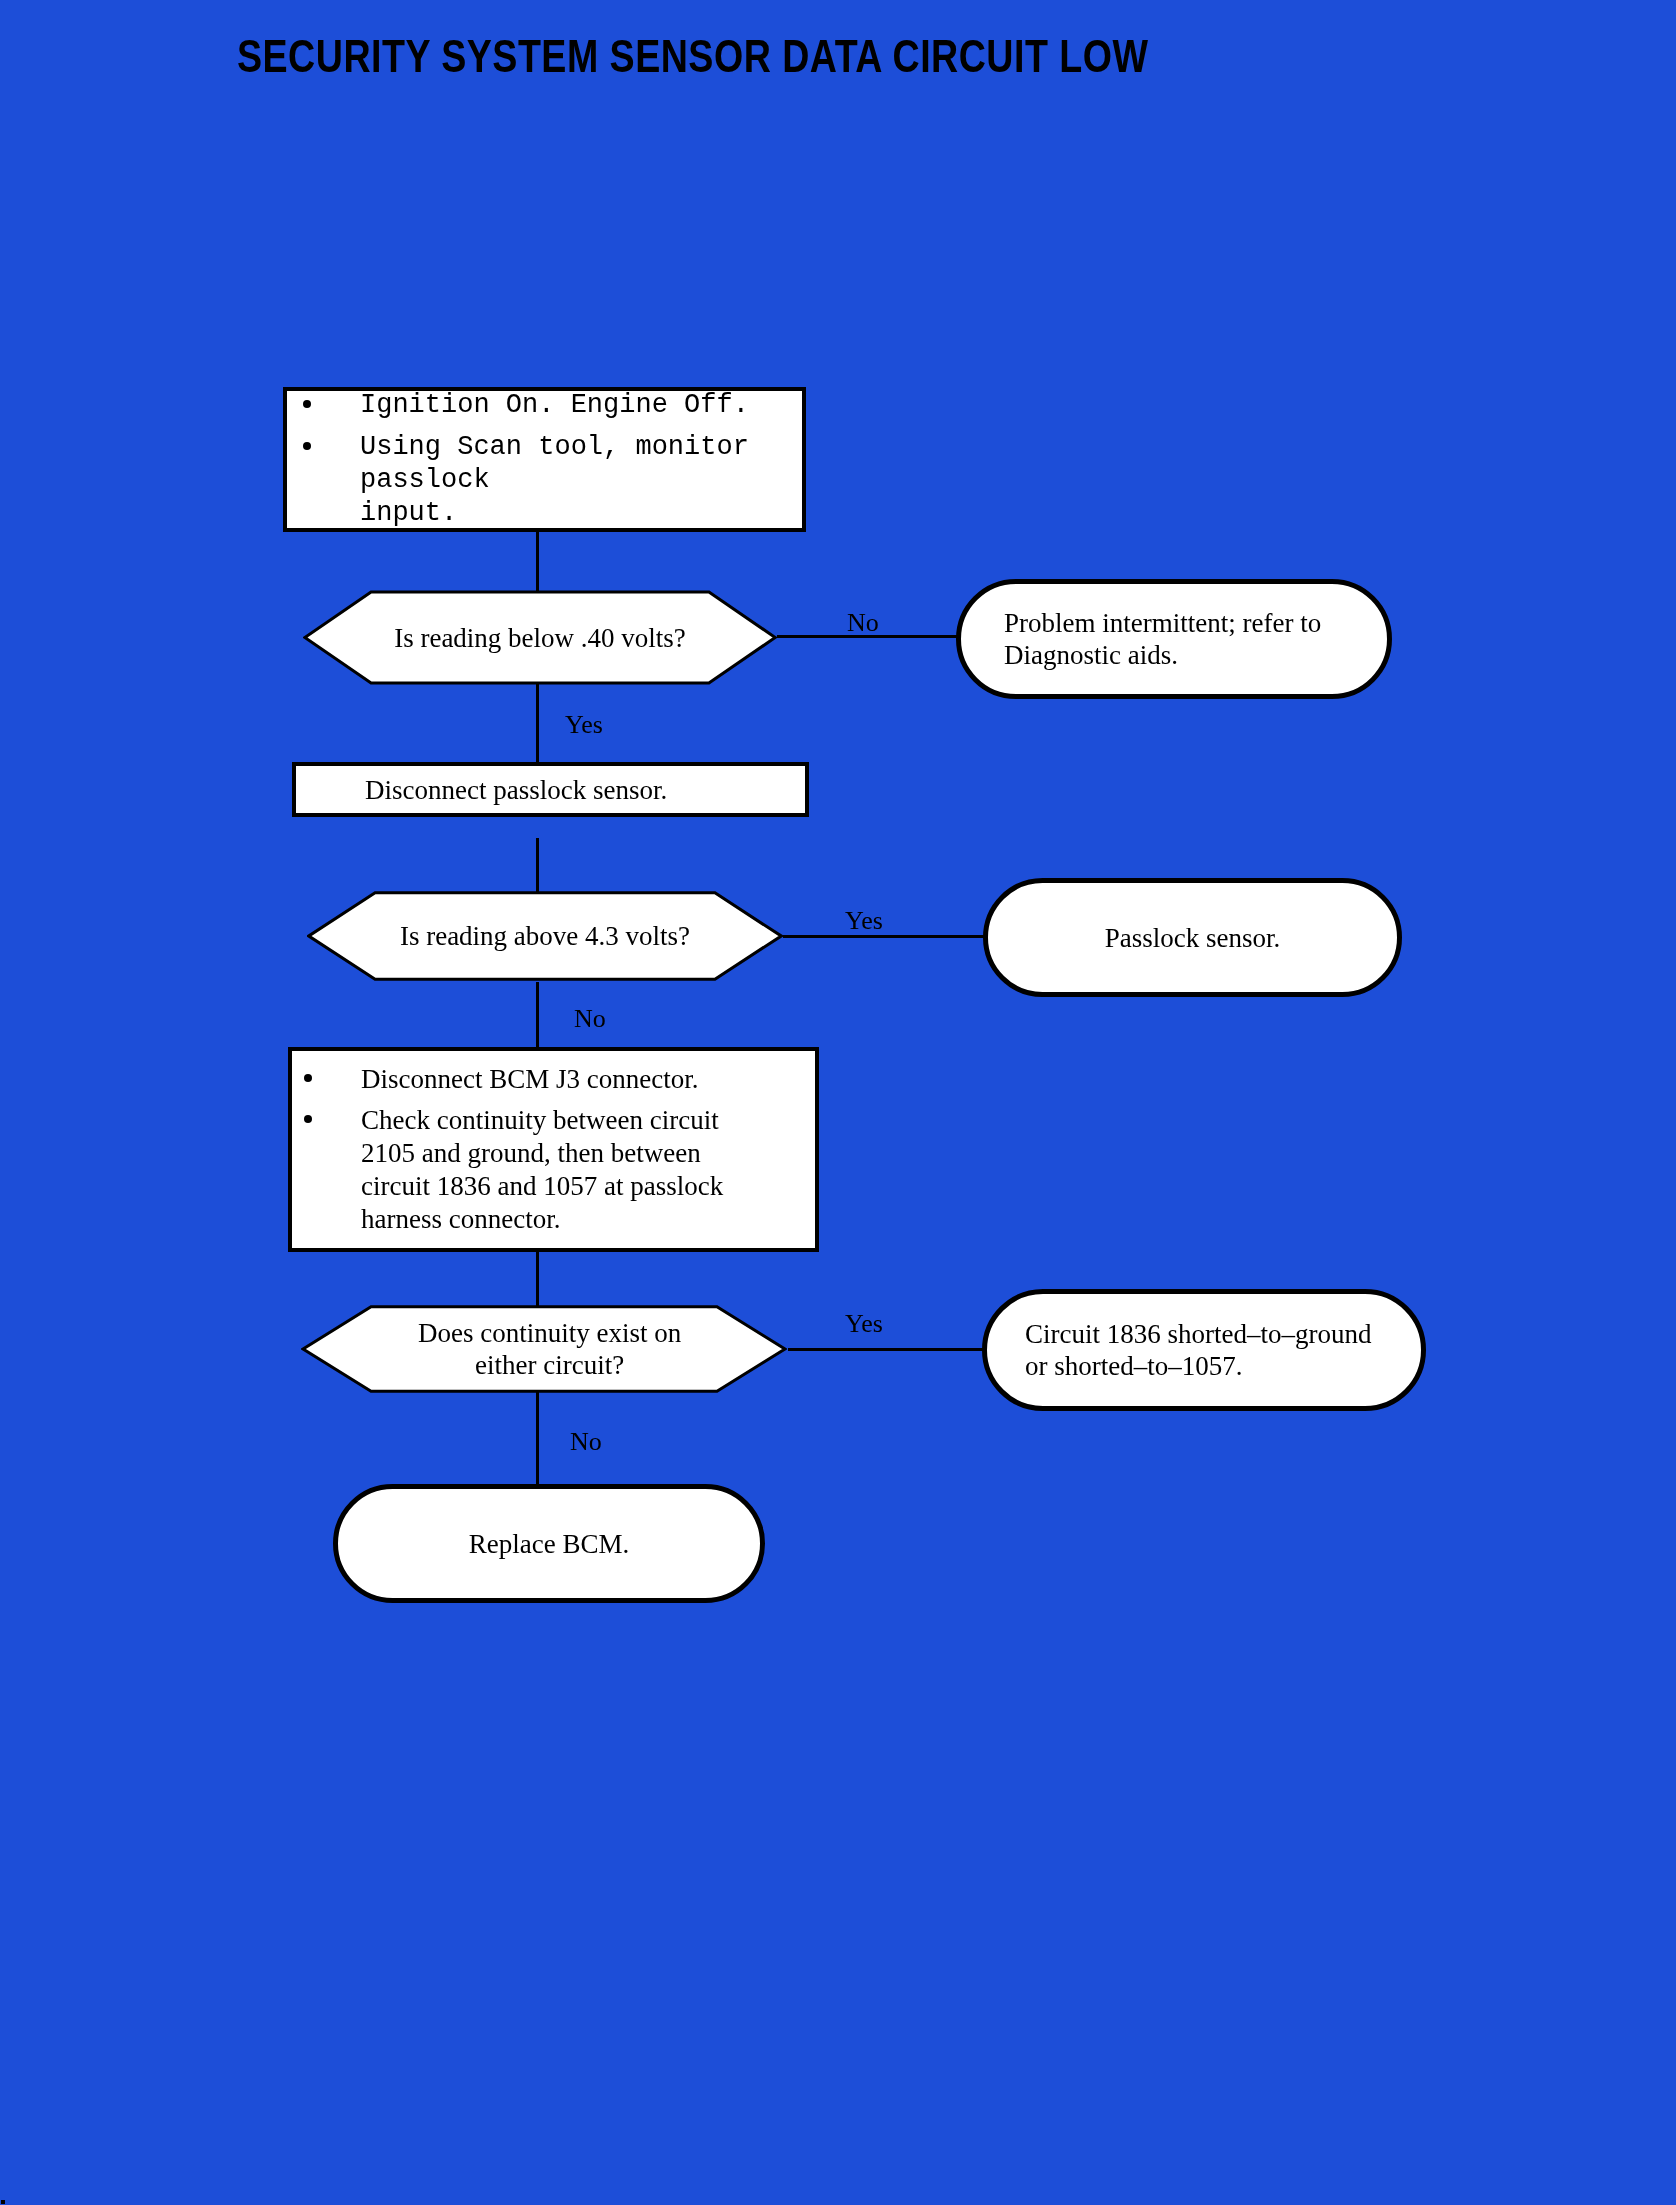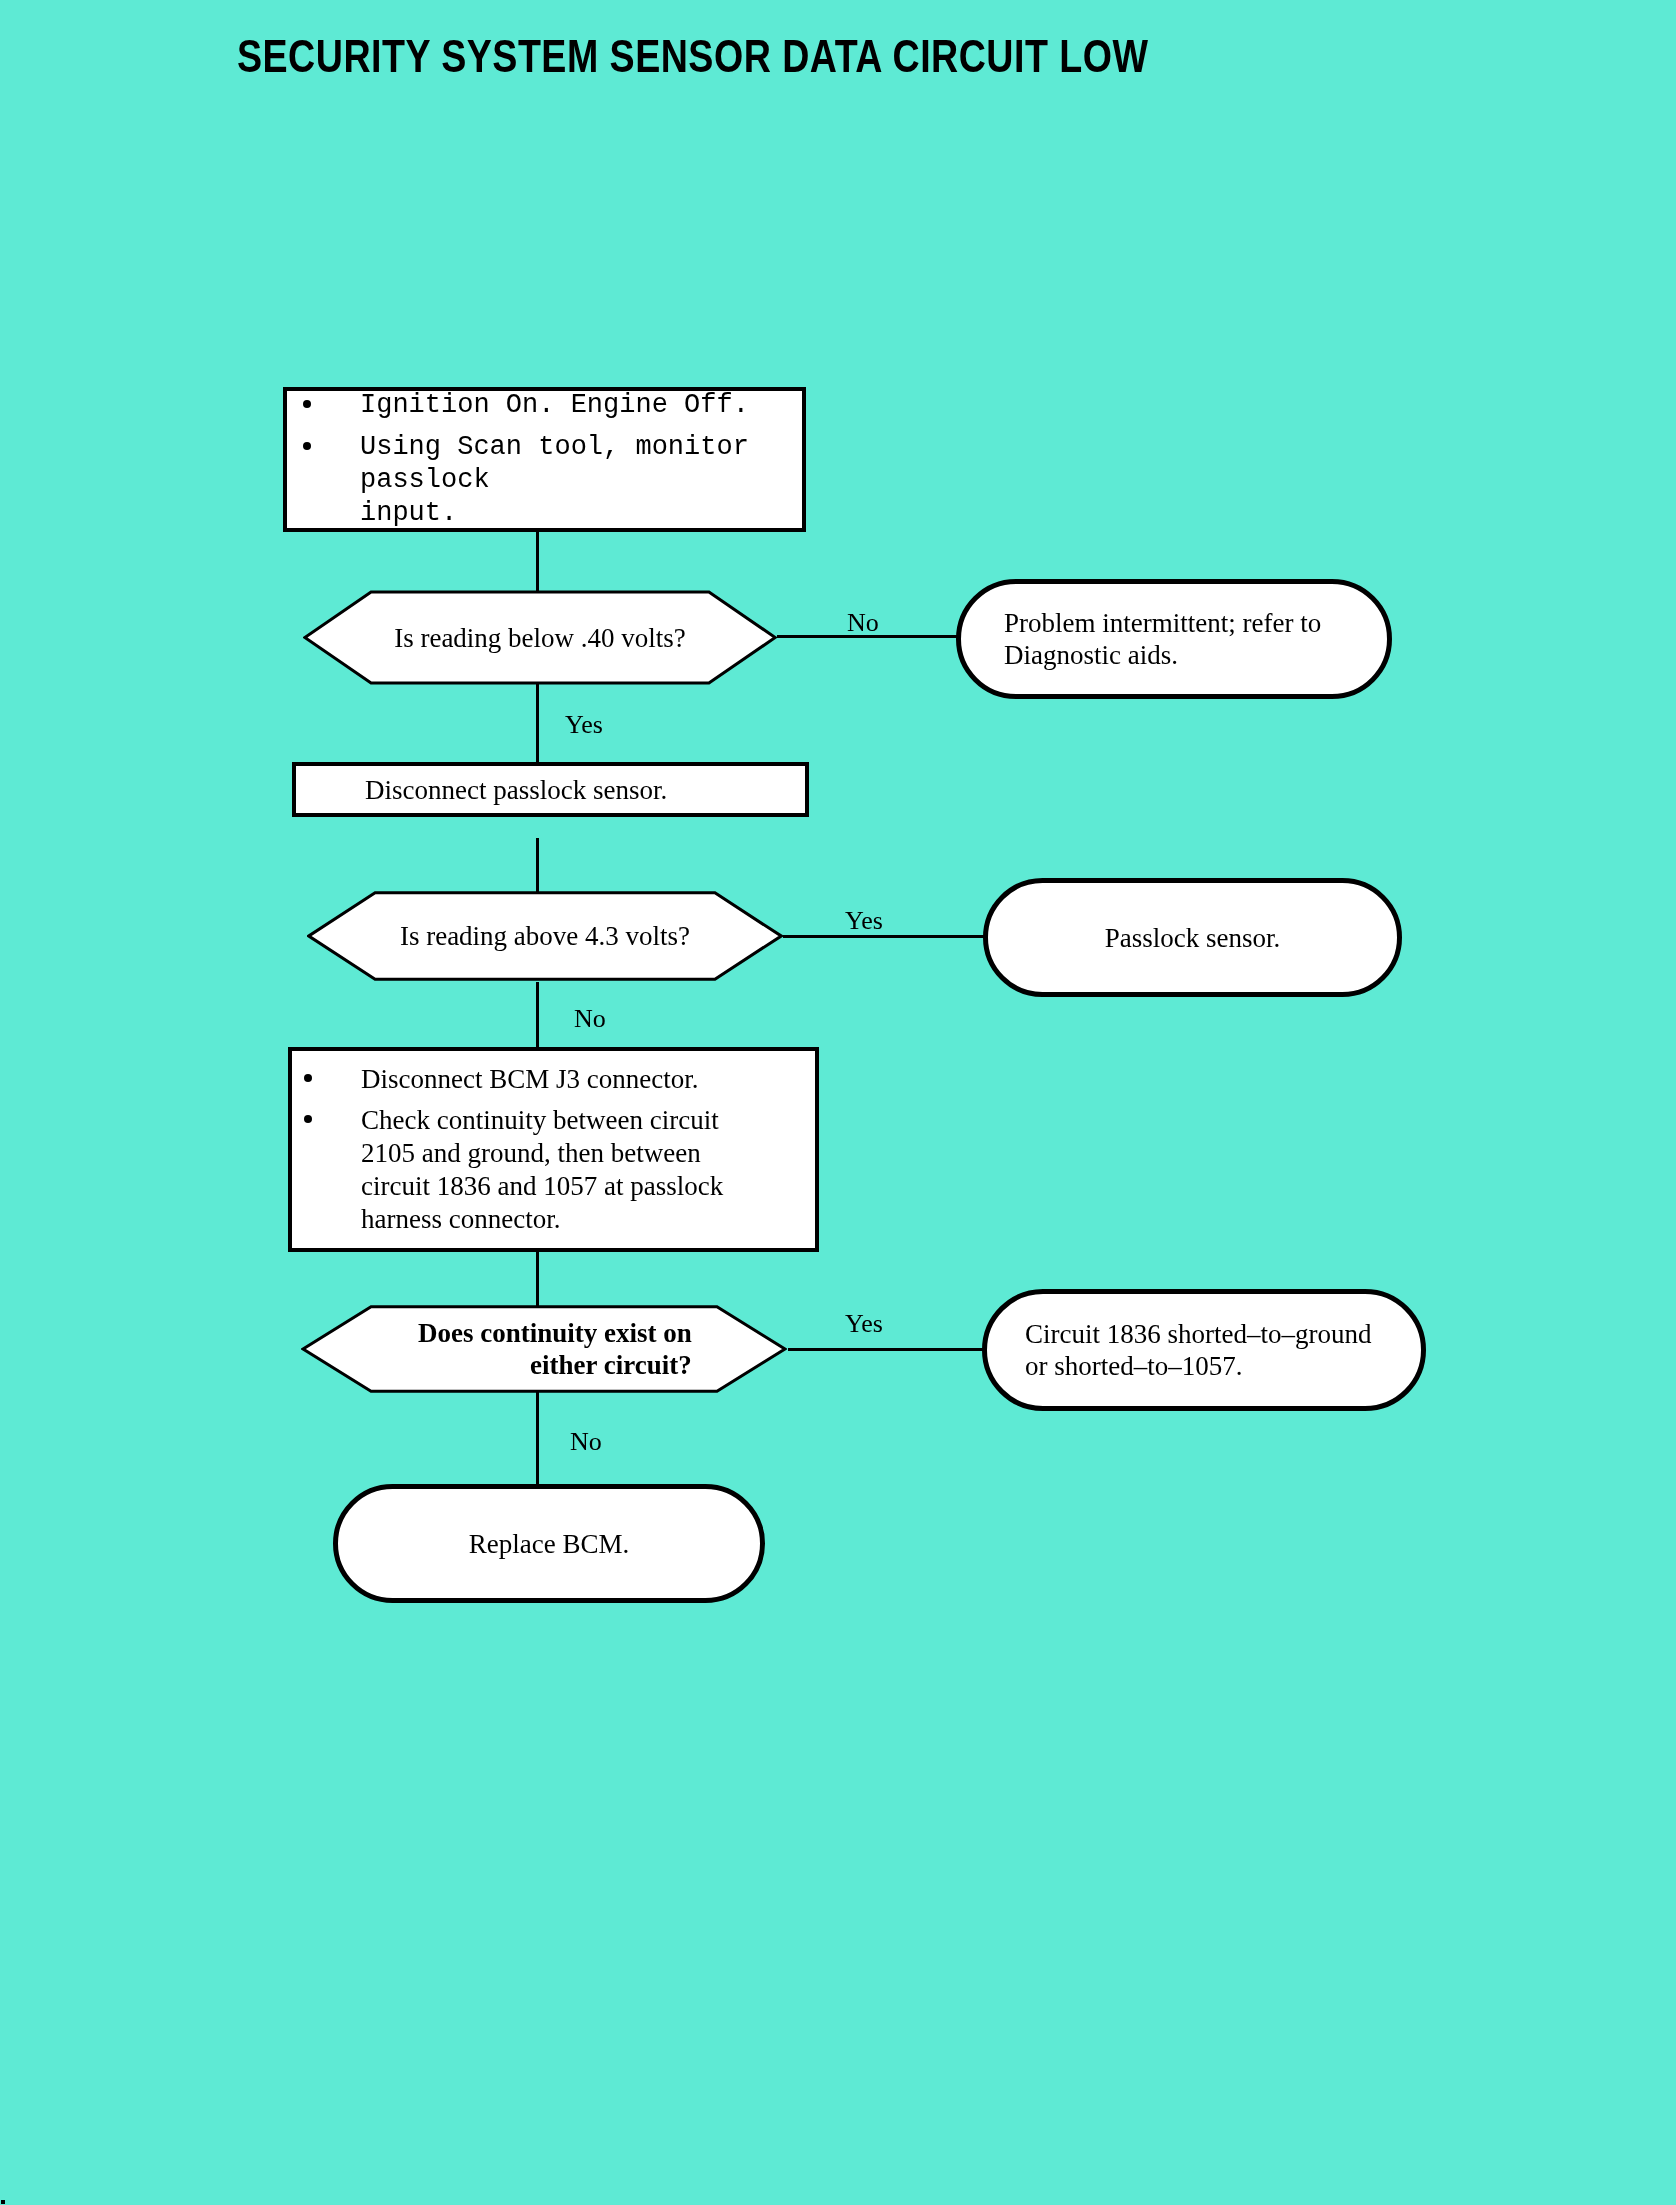--- a/index.html
+++ b/index.html
@@ -1,20 +1,20 @@
 <!DOCTYPE html>
 <html style="font-size:9.7px"><head>
 <meta charset="utf-8">
 <style>
   html, body { margin: 0; padding: 0; background: #ffffff; }
   .canvas {
     position: relative;
     width: 1676px;
     height: 2205px;
-    background: #5eead4;
+    background: #1d4ed8;
     color: #000000;
     font-family: "Liberation Serif", serif;
     overflow: hidden;
   }
   .title {
     position: absolute;
     left: 237px;
     top: 32px;
     margin: 0;
     font-family: "Liberation Sans", sans-serif;
@@ -52,24 +52,23 @@
     inset: 0;
     display: flex;
     align-items: center;
     justify-content: center;
     text-align: center;
     font-size: 27px;
     line-height: 32px;
   }
   .hextext.leftalign {
     justify-content: flex-start;
-    text-align: right;
+    text-align: center;
     padding-left: 117px;
     box-sizing: border-box;
-    font-weight: bold;
   }
   .vline, .hline { position: absolute; background: #000; }
   .lbl {
     position: absolute;
     font-size: 26px;
     line-height: 30px;
     white-space: nowrap;
   }
   .bullets {
     display: flex;

